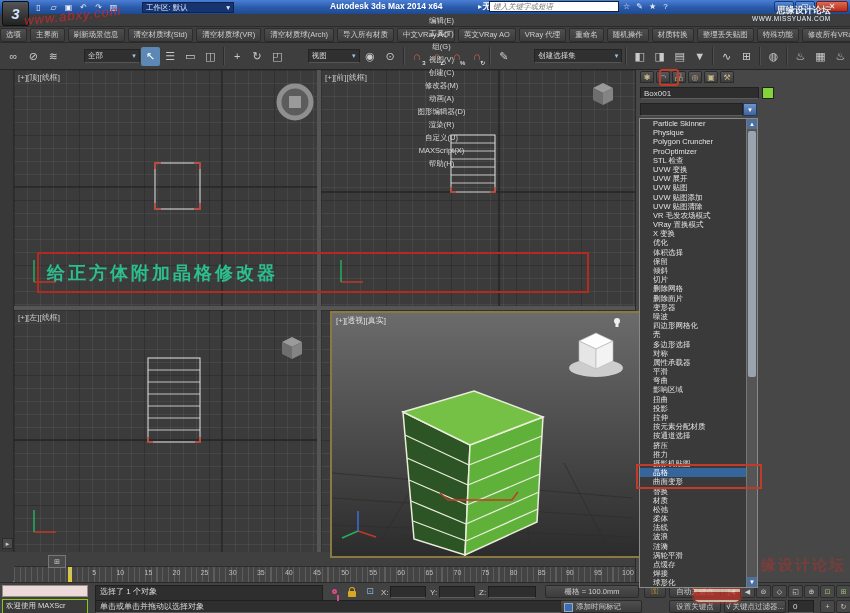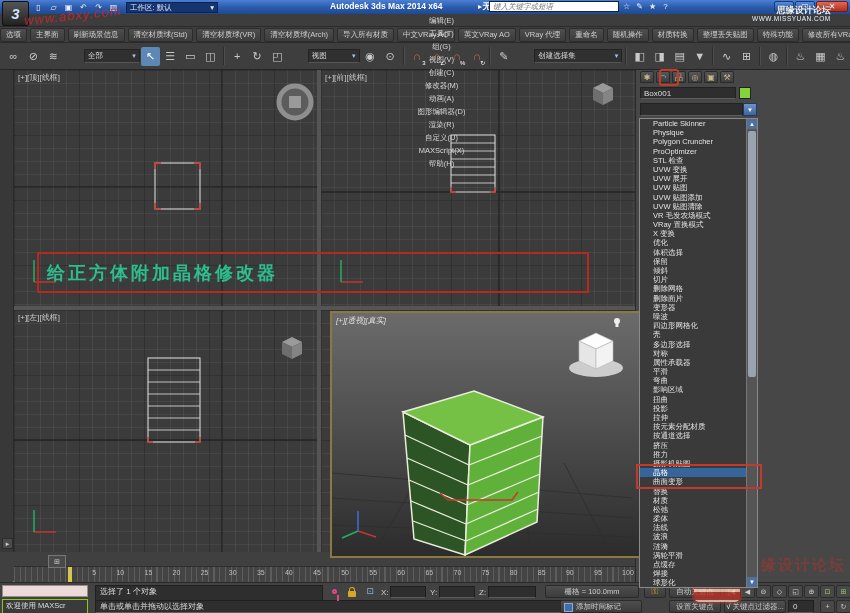--- a/index.html
+++ b/index.html
@@ -8,21 +8,21 @@
   #app { position:relative; width:850px; height:613px; background:#404040; }
 
   
   .titlebar { position:absolute; left:0; top:0; width:850px; height:14px;
     background:linear-gradient(#4a7fd6,#2a59a8 55%,#1e4a92); display:flex; align-items:center; z-index:30; }
   .logo3ds { position:absolute; left:2px; top:1px; width:27px; height:25px; background:linear-gradient(#555,#222);
     border:1px solid #111; border-radius:2px; color:#cfe3ff; font-weight:bold; font-style:italic;
     font-size:15px; text-align:center; line-height:23px; z-index:40; }
   .qat { display:flex; gap:2px; margin-left:32px; }
   .qat .qbtn { width:13px; height:11px; font-size:8px; color:#e8f0ff; text-align:center; line-height:11px; }
-  .ws-dd { margin-left:6px; width:92px; height:11px; background:#17346e; border:1px solid #0d2350;
+  .ws-dd { margin-left:22px; width:92px; height:11px; background:#17346e; border:1px solid #0d2350;
     color:#dfe8ff; font-size:7.5px; line-height:9px; padding:0 3px; display:flex; justify-content:space-between; }
   .title-text { position:absolute; left:330px; top:1px; color:#fff; font-size:8.5px; font-weight:bold; display:flex; gap:40px; }
   .search-area { position:absolute; left:478px; top:1px; display:flex; align-items:center; gap:2px; }
   .search-go { width:9px; height:11px; color:#fff; font-size:8px; line-height:11px; }
   .search-input { width:130px; height:11px; font-size:7.5px; font-style:italic; color:#777;
     border:1px solid #123; padding:0 3px; background:#fff; }
   .search-ico { color:#e8f0ff; font-size:8px; width:11px; text-align:center; }
   .win-btns { position:absolute; right:2px; top:1px; display:flex; gap:1px; }
   .wbtn { width:20px; height:11px; font-size:8px; text-align:center; line-height:10px; color:#fff;
     background:linear-gradient(#5a8ad8,#2a55a0); border:1px solid #16ay; border:1px solid #163a75; border-radius:2px; }
@@ -68,32 +68,32 @@
   .div-v { position:absolute; left:303px; top:0; width:4px; height:482px; background:#555; }
   .div-h { position:absolute; left:0; top:236px; width:621px; height:4px; background:#555; }
   .vp svg { position:absolute; left:0; top:0; }
 
   .annotation-box { position:absolute; left:23px; top:182px; width:552px; height:41px;
     border:2px solid #b42a20; z-index:4; display:flex; align-items:center; }
   .annotation-text { color:#2bbf8f; font-size:18px; font-weight:bold; letter-spacing:3px; margin-left:8px; }
 
   .persp-window { position:absolute; left:316px; top:241px; width:322px; height:247px;
     border:2px solid #8a7a42; background:linear-gradient(#6b6b6b,#4f4f4f 45%,#2c2c2c);
-    z-index:5;font-style:italic; }
+    z-index:5; }
   .persp-label { position:absolute; left:4px; top:2px; color:#ddd; font-size:8px; z-index:3; }
 
   
   .command-panel { position:absolute; left:635px; top:70px; width:215px; height:512px; background:#474747; border-left:1px solid #2a2a2a; }
   .cp-tabs { position:absolute; left:4px; top:1px; display:flex; gap:2px; }
   .cp-tab { width:14px; height:12px; background:linear-gradient(#565656,#3e3e3e); border:1px solid #2a2a2a;
     border-radius:2px 2px 0 0; color:#c9b98a; font-size:8px; text-align:center; line-height:11px; }
   .cp-tab.modify { color:#9fc0e8; }
   .tab-annotation { position:absolute; left:19px; top:-2px; width:20px; height:17px; border:2px solid #c23a2a; border-radius:3px; }
   .name-row { position:absolute; left:4px; top:17px; display:flex; gap:3px; }
-  .name-field { width:96px; height:12px; background:#2e2e2e; border:1px solid #222; border-bottom-color:#5c5c5c;
+  .name-field { width:119px; height:12px; background:#2e2e2e; border:1px solid #222; border-bottom-color:#5c5c5c;
     color:#ddd; font-size:8px; line-height:11px; padding:0 3px; }
   .color-swatch { width:12px; height:12px; background:#82d438; border:1px solid #222; }
   .modlist-row { position:absolute; left:4px; top:33px; display:flex; }
   .modlist-field { width:103px; height:13px; background:#2e2e2e; border:1px solid #222; border-bottom-color:#5c5c5c; }
   .modlist-arrow { width:14px; height:13px; background:linear-gradient(#6f94c8,#3c64a0); border:1px solid #223a60;
     color:#fff; font-size:7px; text-align:center; line-height:12px; }
 
   .mod-list { position:absolute; left:639px; top:118px; width:119px; height:470px; background:#3a3a3a;
     border:1px solid #8a8a8a; z-index:50; }
   .mod-item { height:9.2px; line-height:9.2px; font-size:7.5px; color:#e2e2e2; padding-left:13px; white-space:nowrap; overflow:hidden; }

